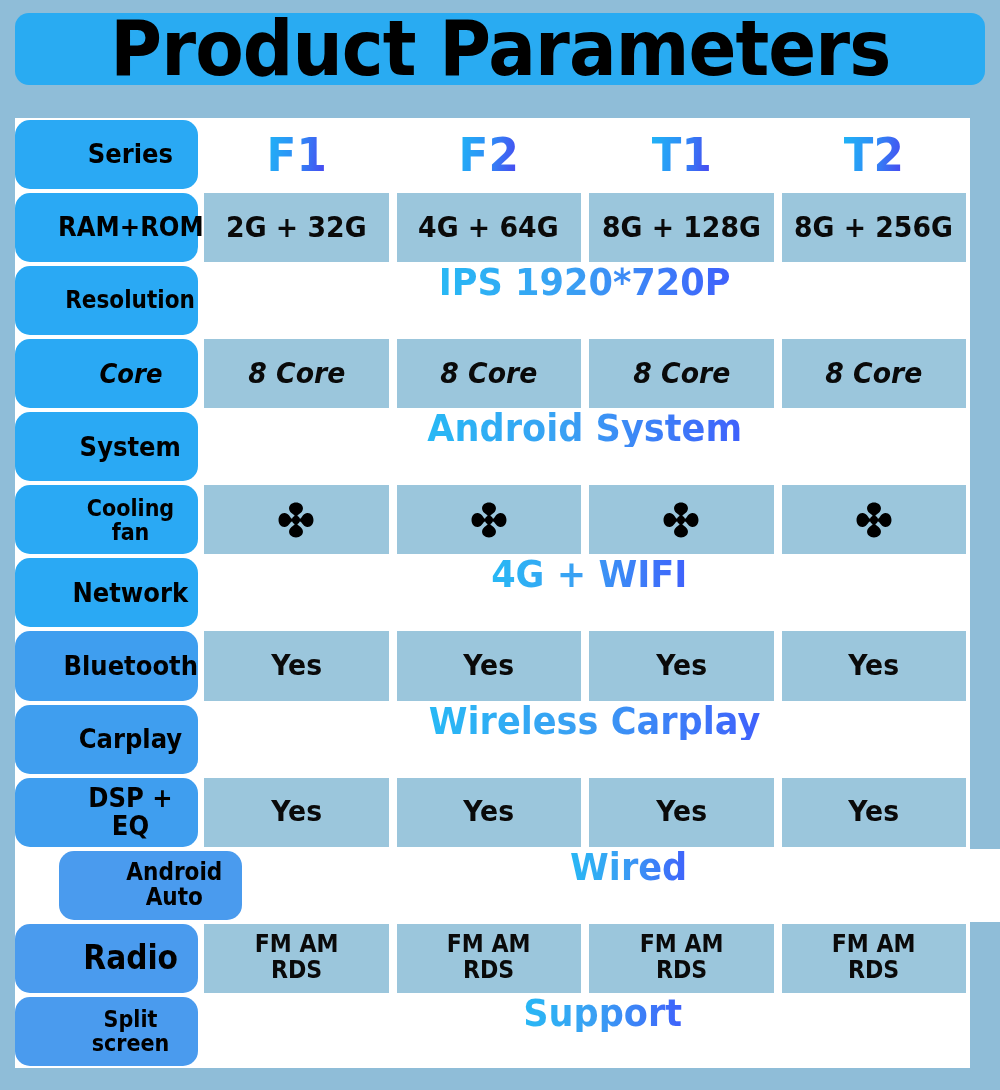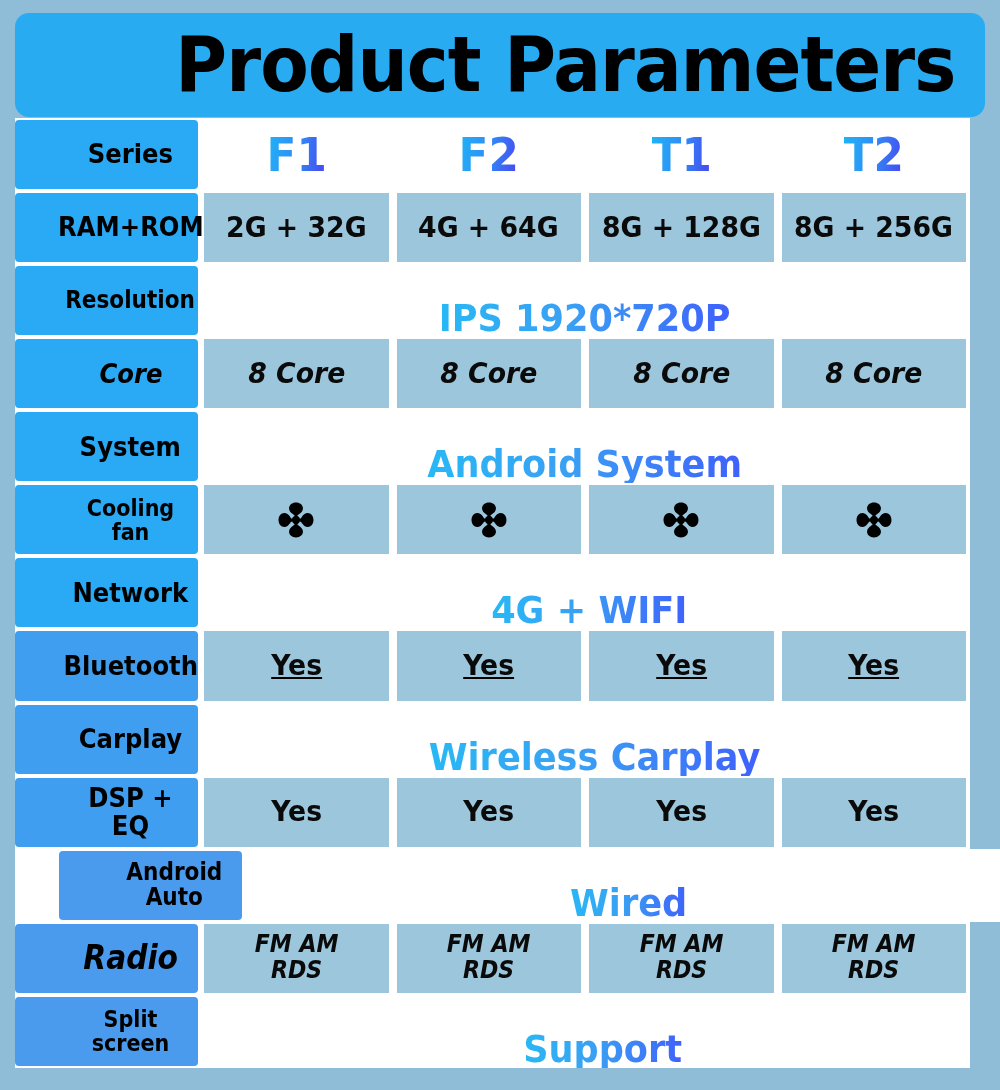--- a/index.html
+++ b/index.html
@@ -19,26 +19,26 @@
     width: 1000px;
     height: 1090px;
   }
 
   
   .banner {
     position: absolute;
     left: 15px;
     top: 13px;
     width: 970px;
-    height: 104px;
+    height: 72px;
     background: #29abf2;
     border-radius: 14px;
     display: flex;
     align-items: center;
-    justify-content: flex-end;
+    justify-content: center;
     box-sizing: border-box;
   }
   .banner-title {
     font-family: "DejaVu Sans", sans-serif;
     font-size: 76px;
     font-weight: bold;
     color: #000000;
     letter-spacing: -1px;
     line-height: 1;
     transform: scaleX(0.93);
@@ -74,21 +74,21 @@
     justify-content: center;
     box-sizing: border-box;
   }
   .pill {
     position: absolute;
     left: 0px;
     top: 2px;
     right: 2px;
     bottom: 2px;
     background: #2aa9f4;
-    border-radius: 4px;
+    border-radius: 15px;
     display: flex;
     align-items: center;
     justify-content: center;
     box-sizing: border-box;
     padding-left: 48px;
   }
   .pill-text {
     font-family: "DejaVu Sans", sans-serif;
     font-weight: bold;
     color: #000000;
@@ -128,21 +128,21 @@
     text-align: center;
     transform: scaleX(0.92);
     white-space: pre-line;
   }
   .cell.small .cell-text { font-size: 24px; }
 
   
   .values.merged {
     background: #ffffff;
     justify-content: center;
-    align-items: flex-end;
+    align-items: flex-start;
   }
   .grad-text {
     font-family: "DejaVu Sans", sans-serif;
     font-weight: bold;
     font-size: 37px;
     line-height: 1;
     letter-spacing: 0px;
     transform: scaleX(0.95);
     white-space: nowrap;
     background: linear-gradient(90deg, #27b9f5 0%, #3aa0f3 45%, #3f5ffc 100%);
@@ -334,21 +334,21 @@
       <div class="row" style="height: 73.0769px; gap: 9px;">
         <div class="label-cell">
           <div class="pill">
             <div class="pill-text">Network</div>
           </div>
         </div>
         <div class="values merged">
           <div class="grad-text">4G + WIFI</div>
         </div>
       </div>
-      <div class="row" style="height: 73.0769px; text-decoration: underline;">
+      <div class="row" style="height: 73.0769px;">
         <div class="label-cell">
           <div class="pill">
             <div class="pill-text">Bluetooth</div>
           </div>
         </div>
         <div class="values">
           <div class="cell">
             <div class="cell-text">Yes</div>
           </div>
           <div class="cell">
@@ -397,21 +397,21 @@
         <div class="label-cell">
           <div class="pill">
             <div class="pill-text" style="font-size: 24px;">Android
 Auto</div>
           </div>
         </div>
         <div class="values merged">
           <div class="grad-text">Wired</div>
         </div>
       </div>
-      <div class="row" style="height: 73.0769px; font-style: italic;">
+      <div class="row" style="height: 73.0769px;">
         <div class="label-cell">
           <div class="pill">
             <div class="pill-text" style="font-size: 33px;">Radio</div>
           </div>
         </div>
         <div class="values">
           <div class="cell small">
             <div class="cell-text">FM AM
 RDS</div>
           </div>

